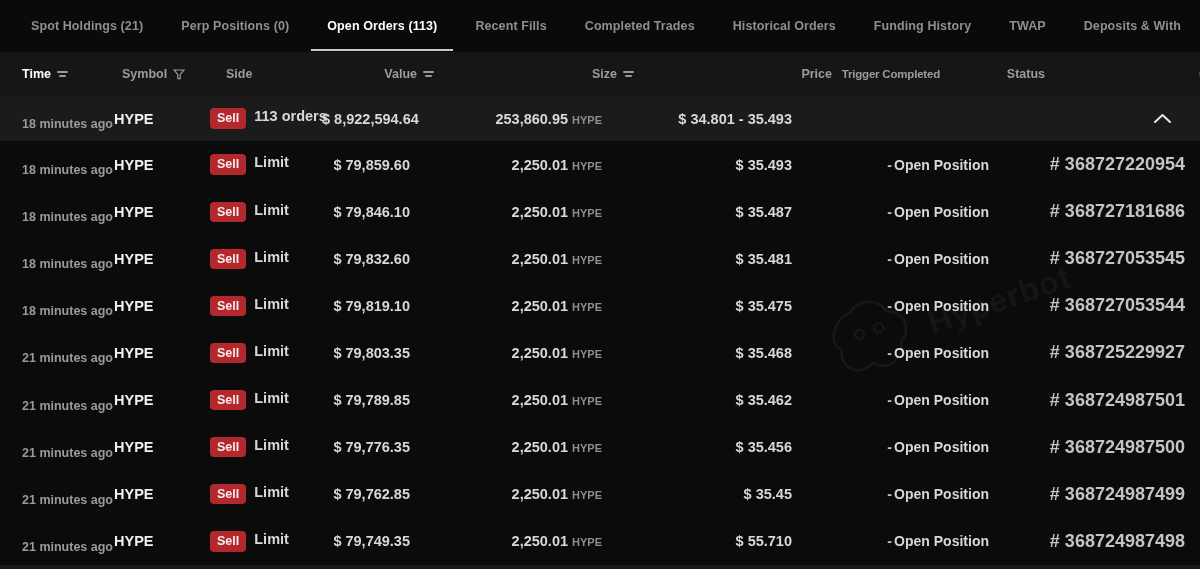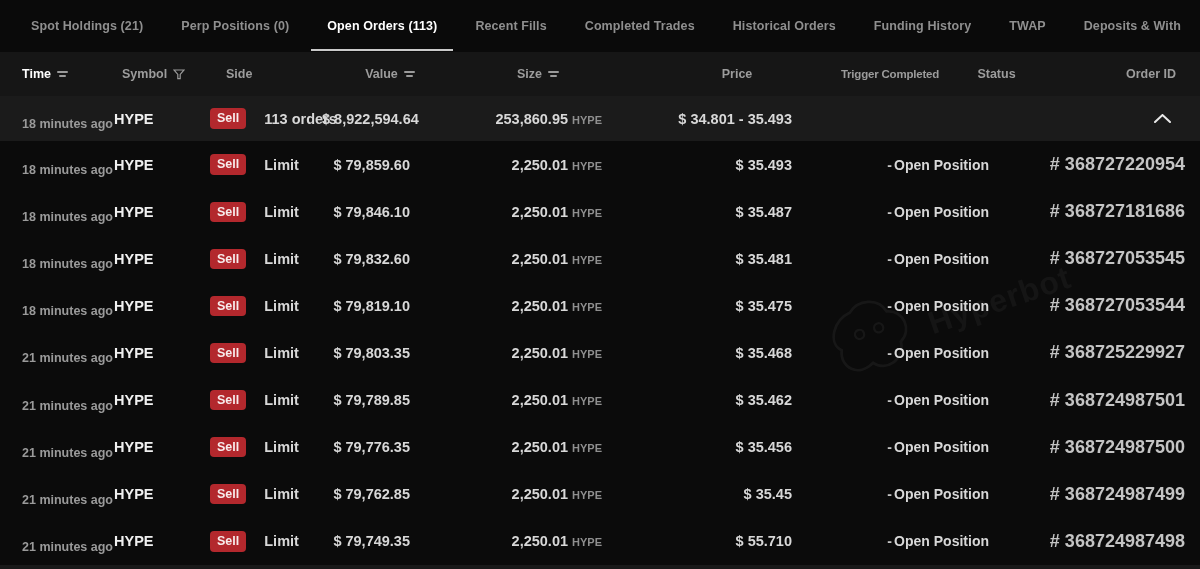--- a/index.html
+++ b/index.html
@@ -38,35 +38,35 @@
   .grid{
     display:grid;
     grid-template-columns:92px 96px 112px 88px 192px 190px 100px 97px 196px;
     padding:0 15px 0 22px;align-items:center;
   }
   .thead{
     height:44px;flex:0 0 44px;background:var(--bg-head);
     color:#9c9c9c;font-size:12.5px;font-weight:700;gap:8px;
   }
   .thead .hcell{display:flex;align-items:center;white-space:nowrap;}
-  .thead .right{justify-content:center;}
+  .thead .right{justify-content:flex-end;}
   .thead .h-time{color:#ffffff;}
   .thead .h-trigger span{font-size:11.5px;letter-spacing:-.2px;}
   .sort-icon{display:inline-block;margin-left:6px;}
   .sort-icon i{display:block;height:2px;background:#9a9a9a;border-radius:1px;margin:2px 0;}
   .sort-icon i:first-child{width:11px;}
   .sort-icon i:last-child{width:7px;margin-left:2px;}
   .funnel-icon{margin-left:6px;display:inline-flex;}
   
   .group-row{height:45px;flex:0 0 45px;background:var(--bg-group);}
   .table-body{flex:1 1 auto;display:flex;flex-direction:column;}
   .row{flex:1 1 0;background:var(--bg-row);}
   .c-time{color:var(--txt-dim);font-size:12.5px;font-weight:600;white-space:nowrap;margin-top:11px;}
   .c-symbol{color:#f0f0f0;font-size:14.5px;font-weight:700;}
-  .c-side{display:flex;align-items:center;gap:18px;white-space:nowrap;}
+  .c-side{display:flex;gap:8px;white-space:nowrap;}
   .badge{
     background:var(--sell);color:#f7ecec;font-size:12.5px;font-weight:700;
     padding:2px 7px;border-radius:4px;line-height:1.3;
   }
   .side-type{color:var(--txt-main);font-size:14.5px;font-weight:600;}
   .c-value,.c-size,.c-price,.c-trigger,.c-status,.c-oid{text-align:right;white-space:nowrap;}
   .c-value,.c-price{color:var(--txt-main);font-size:14.5px;font-weight:700;}
   .c-size{color:var(--txt-main);font-size:14.5px;font-weight:700;}
   .c-size .unit{font-size:11px;font-weight:700;color:var(--txt-unit);margin-left:4px;}
   .c-trigger{color:var(--txt-oid);font-size:14px;font-weight:600;}

